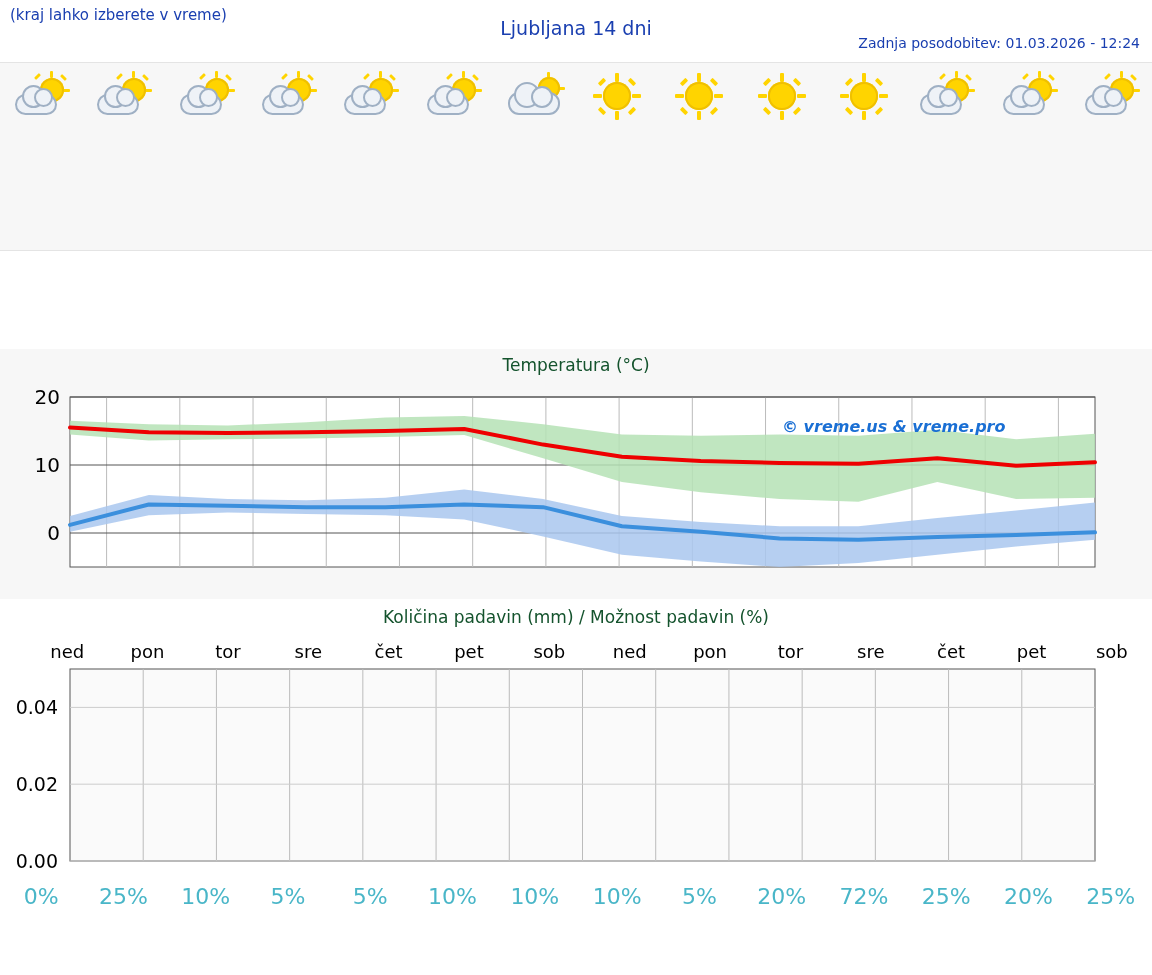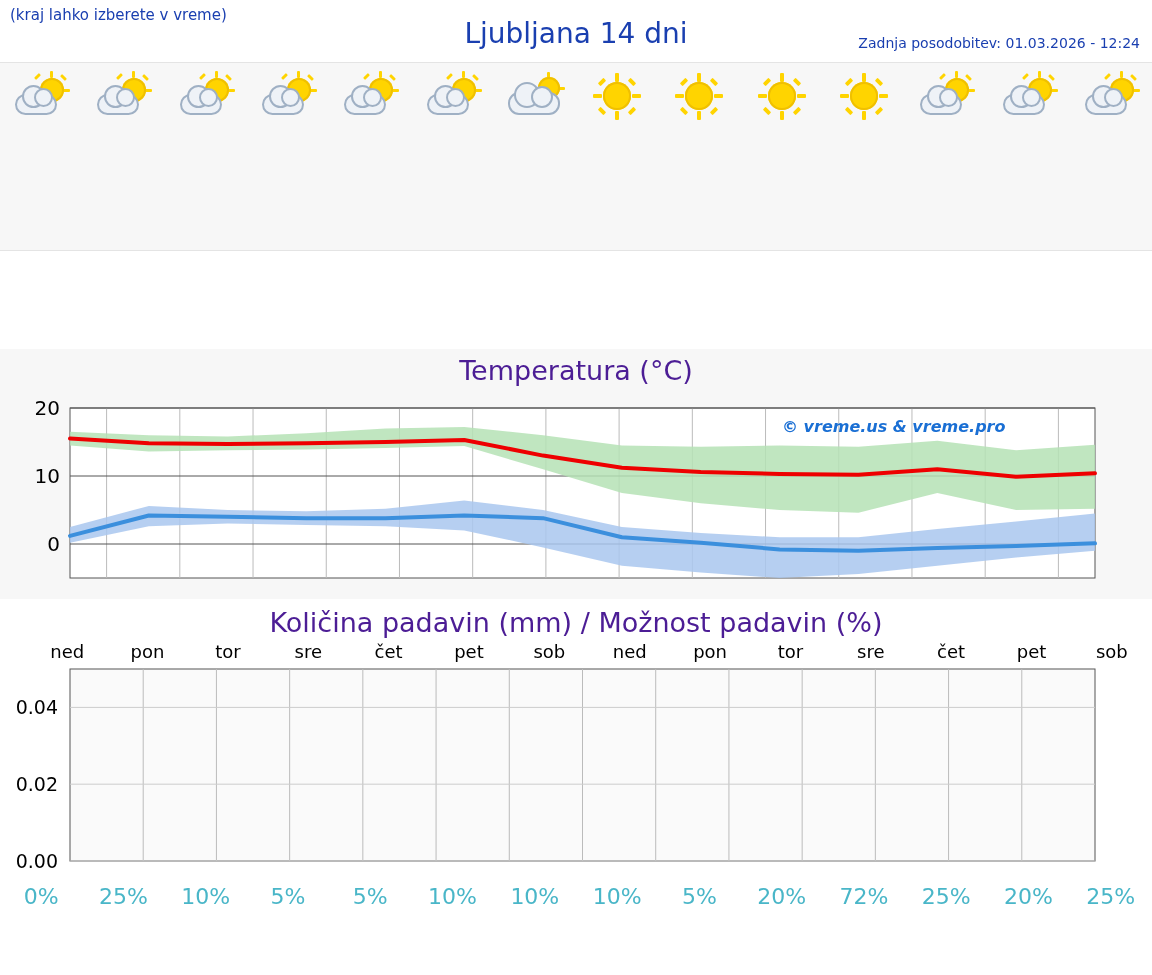--- a/index.html
+++ b/index.html
@@ -24,21 +24,21 @@
     top: 6px;
     font-size: 15px;
     color: #1a3fb0;
   }
   .page-title {
     position: absolute;
     left: 0;
     right: 0;
     top: 17px;
     text-align: center;
-    font-size: 28px;
+    font-size: 19px;
     color: #1a3fb0;
   }
   .updated {
     position: absolute;
     right: 12px;
     top: 8px;
     font-size: 14px;
     color: #1a3fb0;
     margin-top: 27px;
   }
@@ -146,22 +146,22 @@
   .ic-cloudy .cloudbump { left: 6px; top: 7px; width: 22px; height: 22px; }
   .ic-cloudy .cloudbump2 { left: 23px; top: 11px; width: 18px; height: 18px; }
 
   
   .chart-block {
     position: relative;
     background: #f7f7f7;
   }
   .chart-title {
     text-align: center;
-    font-size: 27px;
-    color: #4c1d95;
+    font-size: 17px;
+    color: #14532d;
     padding-top: 6px;
   }
   svg { display: block; }
   .copyright {
     position: absolute;
     font-size: 16px;
     font-weight: bold;
     color: #1a6fd4;
   }
   .precip-block {

